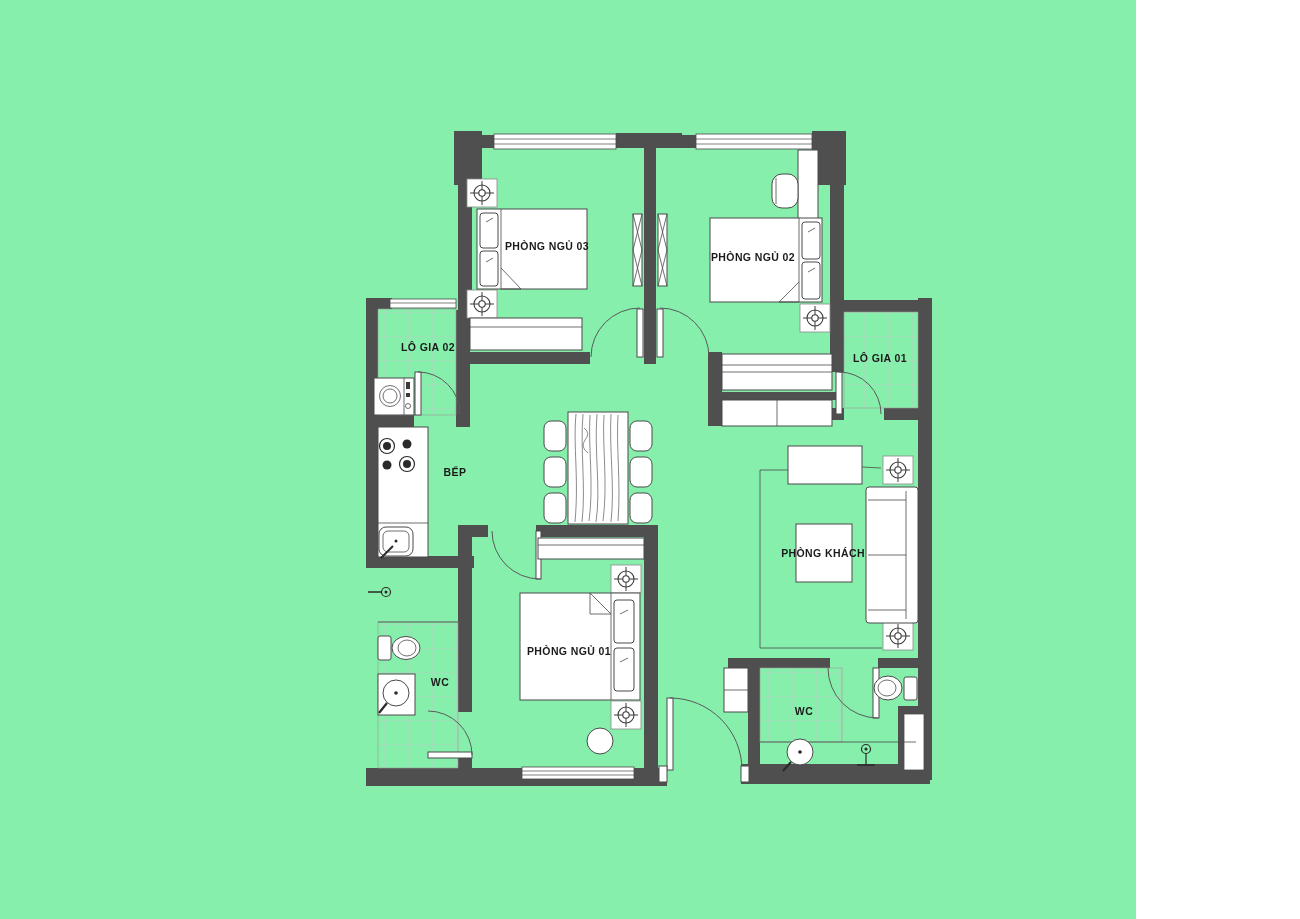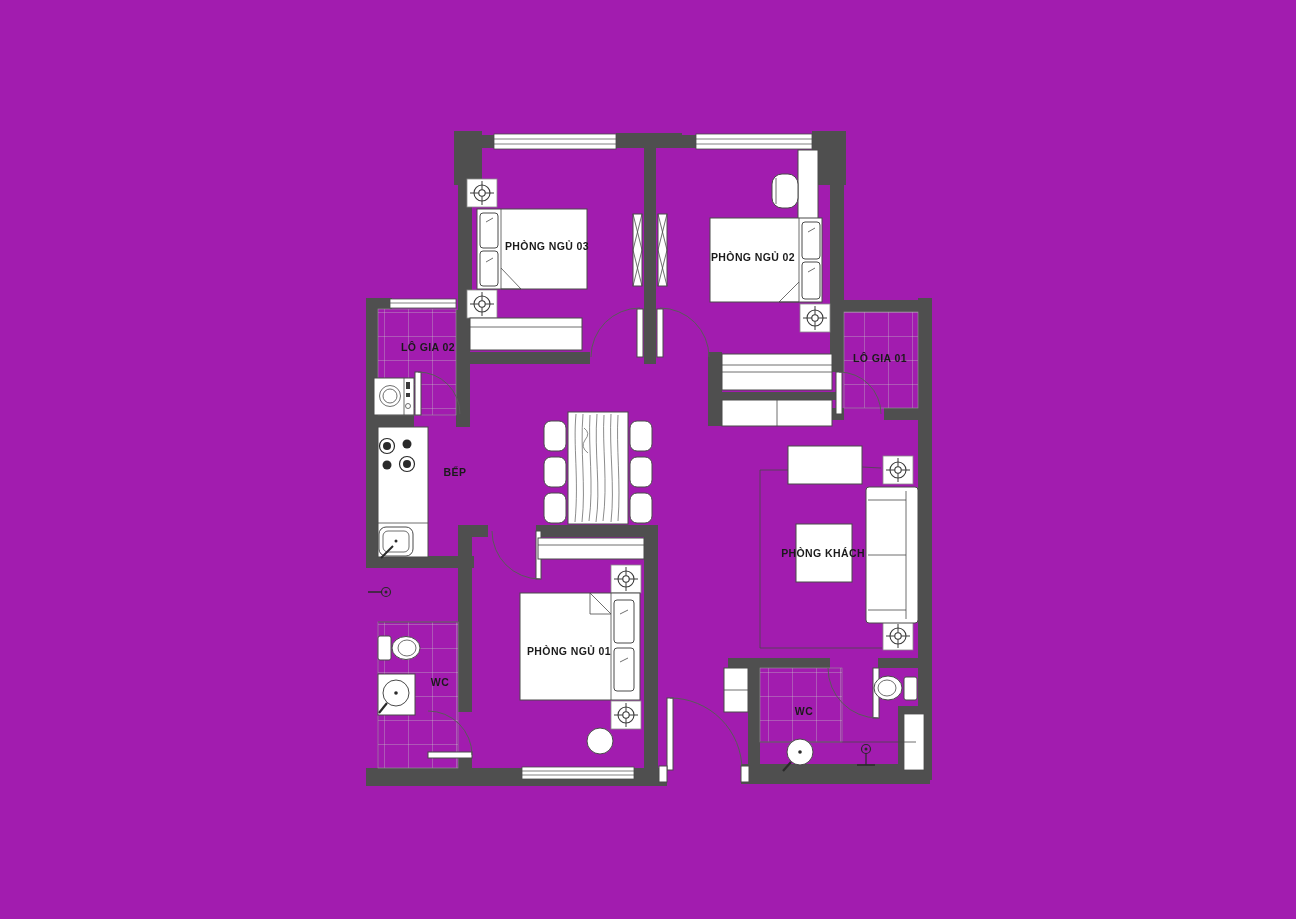--- a/index.html
+++ b/index.html
@@ -1,16 +1,16 @@
 <!DOCTYPE html>
 <html><head>
 <meta charset="utf-8">
 <style>
   html,body{margin:0;padding:0;background:#ffffff;}
-  .canvas{position:relative;width:1296px;height:919px;background:#a21caf;overflow:hidden;
+  .canvas{position:relative;width:1136px;height:919px;background:#86efac;overflow:hidden;
           font-family:"Liberation Sans",sans-serif;}
   svg{position:absolute;left:0;top:0;}
   text.room-label{font-family:"Liberation Sans",sans-serif;font-size:10.5px;font-weight:bold;
                   fill:#1a1a1a;letter-spacing:0.4px;text-anchor:middle;}
   .wall{fill:#4f4f4f;stroke:none;}
   .furn{fill:#ffffff;stroke:#4a4a4a;stroke-width:1;}
   .furn-thin{fill:none;stroke:#4a4a4a;stroke-width:0.8;}
   .arc{fill:none;stroke:#5a5a5a;stroke-width:1;}
   .leaf{fill:#ffffff;stroke:#4a4a4a;stroke-width:1;}
   .winrect{fill:#ffffff;stroke:#4a4a4a;stroke-width:0.8;}

